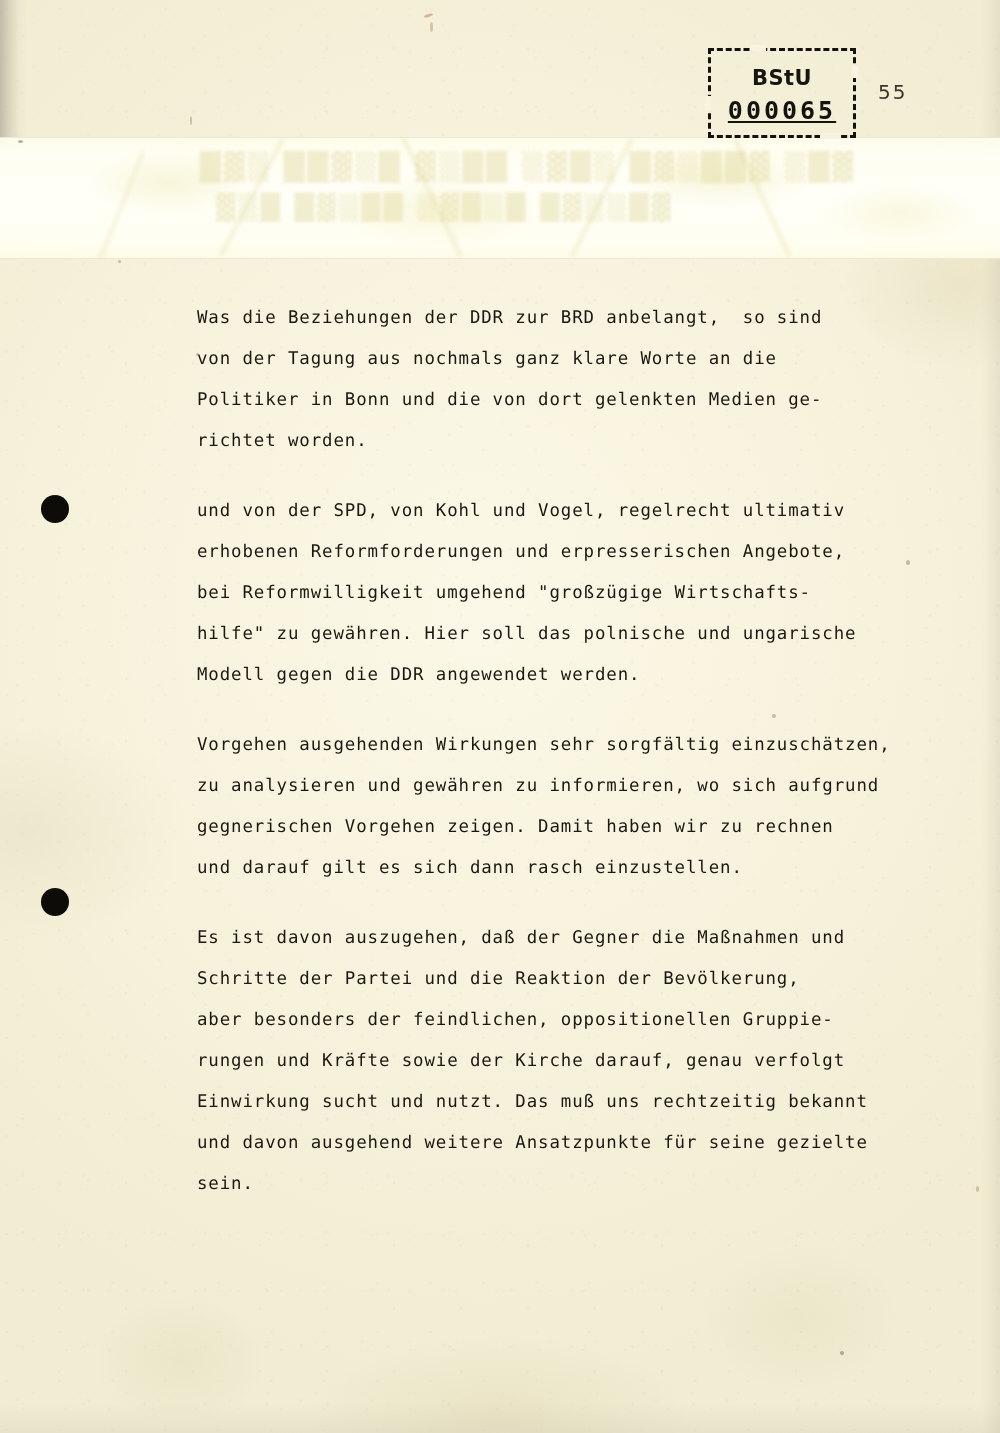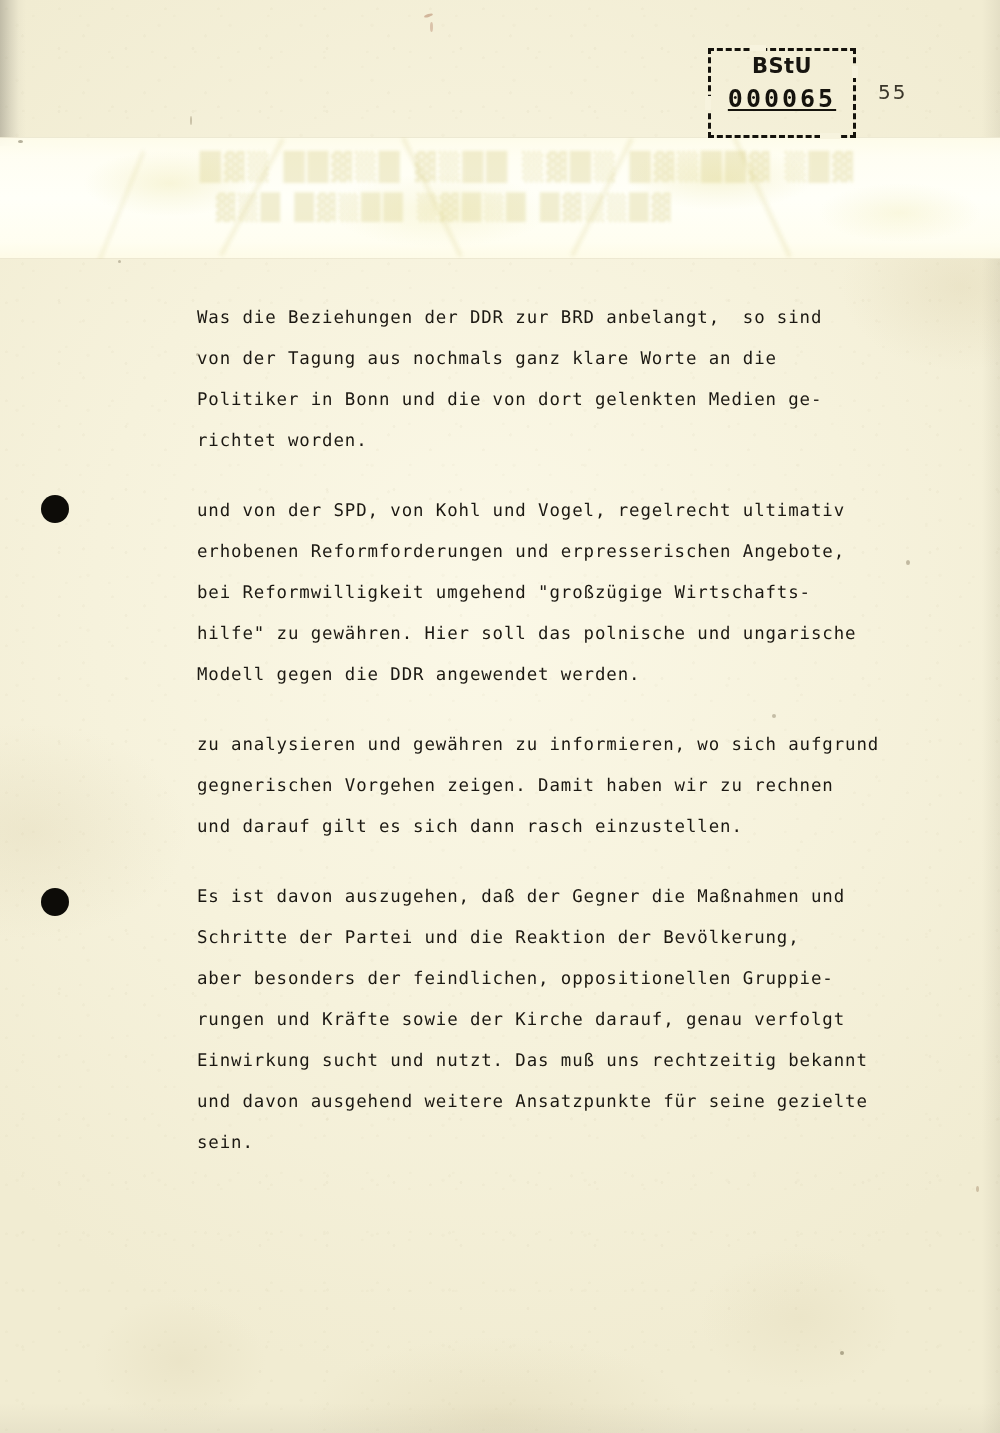--- a/index.html
+++ b/index.html
@@ -164,21 +164,21 @@
     box-sizing: border-box;
     border: 3px dashed #14120c;
     background: transparent;
   }
   .bstu-stamp-inner {
     position: absolute;
     inset: 0;
     display: flex;
     flex-direction: column;
     align-items: center;
-    justify-content: flex-start;
+    justify-content: center;
     padding-top: 5px;
   }
   .bstu-label {
     font-family: "DejaVu Sans", sans-serif;
     font-size: 21px;
     font-weight: 600;
     letter-spacing: 0.5px;
     color: #171510;
     line-height: 1;
   }
@@ -313,20 +313,21 @@
         <div class="line">richtet worden.</div>
       </div>
       <div class="para">
         <div class="line">und von der SPD, von Kohl und Vogel, regelrecht ultimativ</div>
         <div class="line">erhobenen Reformforderungen und erpresserischen Angebote,</div>
         <div class="line">bei Reformwilligkeit umgehend "großzügige Wirtschafts-</div>
         <div class="line">hilfe" zu gewähren. Hier soll das polnische und ungarische</div>
         <div class="line">Modell gegen die DDR angewendet werden.</div>
       </div>
       <div class="para">
+        <div class="line">Vorgehen ausgehenden Wirkungen sehr sorgfältig einzuschätzen,</div>
         <div class="line">zu analysieren und gewähren zu informieren, wo sich aufgrund</div>
         <div class="line">gegnerischen Vorgehen zeigen. Damit haben wir zu rechnen</div>
         <div class="line">und darauf gilt es sich dann rasch einzustellen.</div>
       </div>
       <div class="para">
         <div class="line">Es ist davon auszugehen, daß der Gegner die Maßnahmen und</div>
         <div class="line">Schritte der Partei und die Reaktion der Bevölkerung,</div>
         <div class="line">aber besonders der feindlichen, oppositionellen Gruppie-</div>
         <div class="line">rungen und Kräfte sowie der Kirche darauf, genau verfolgt</div>
         <div class="line">Einwirkung sucht und nutzt. Das muß uns rechtzeitig bekannt</div>

